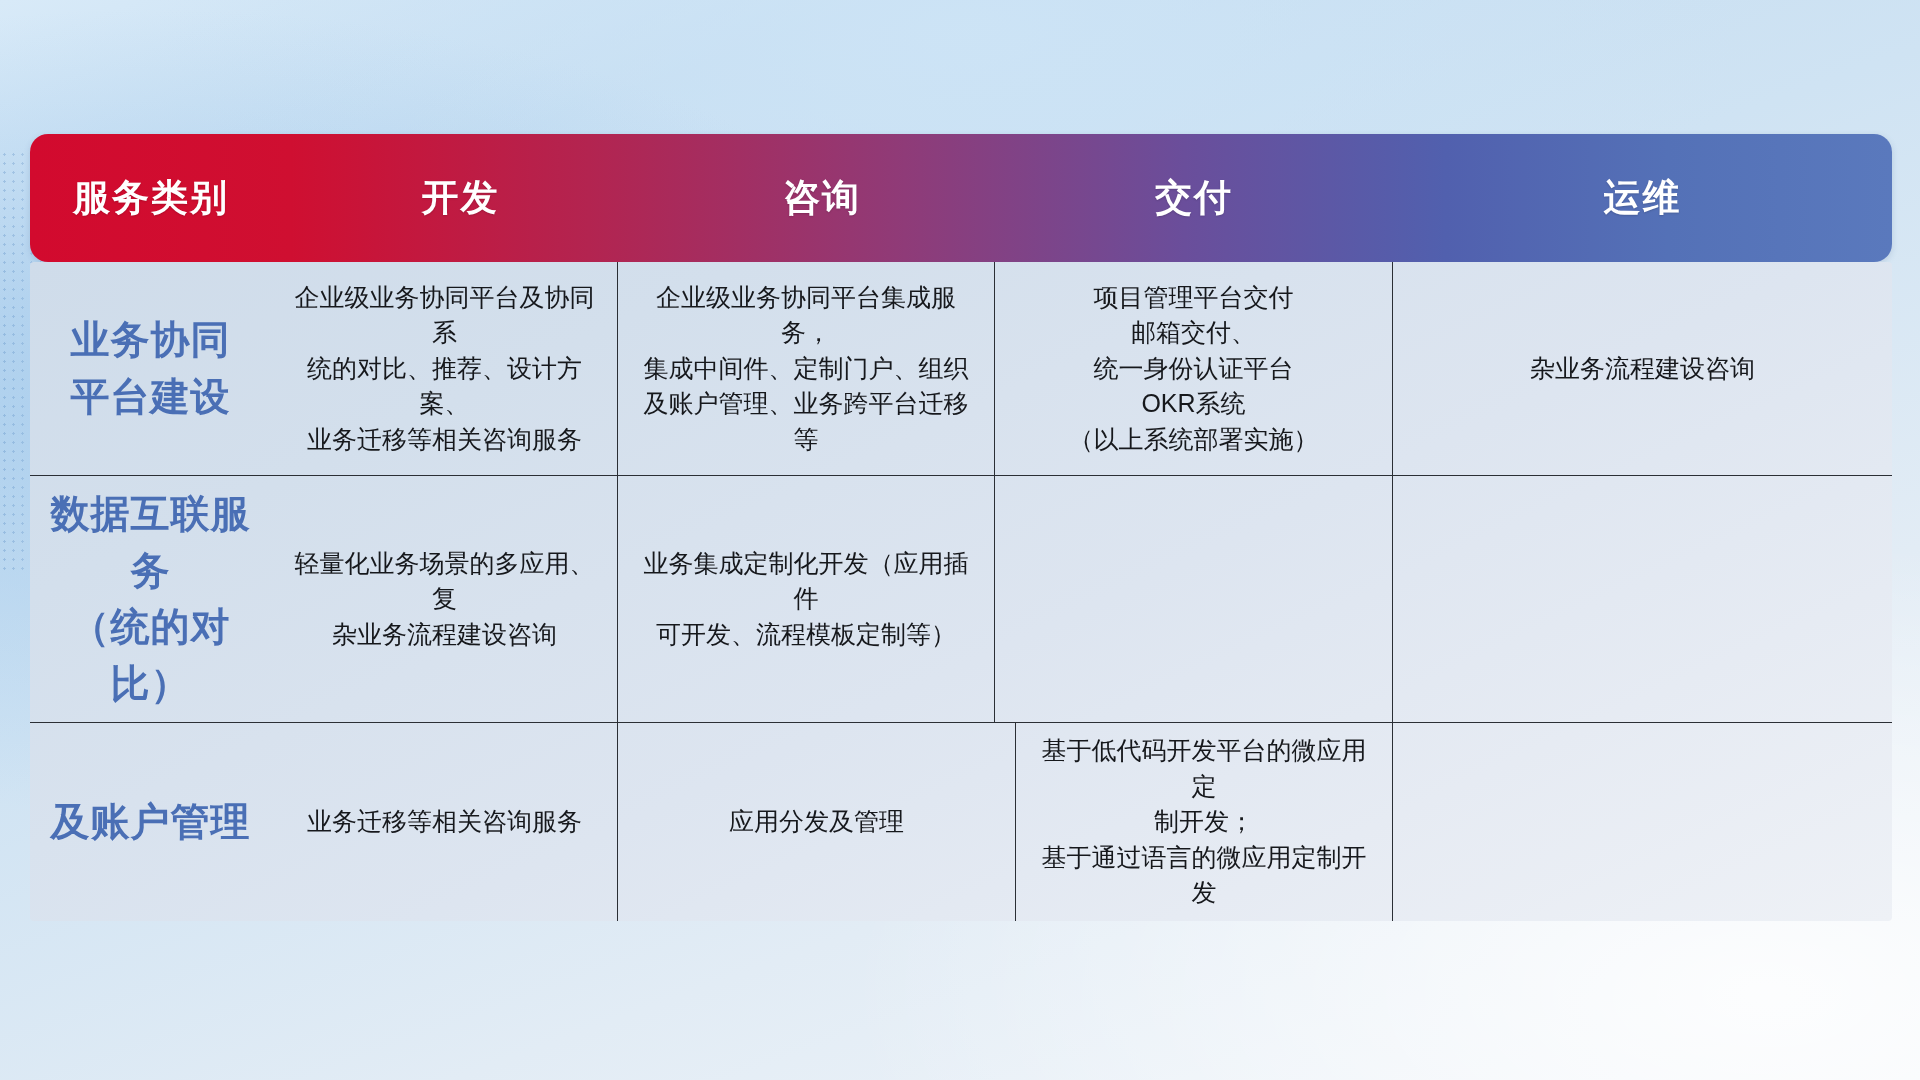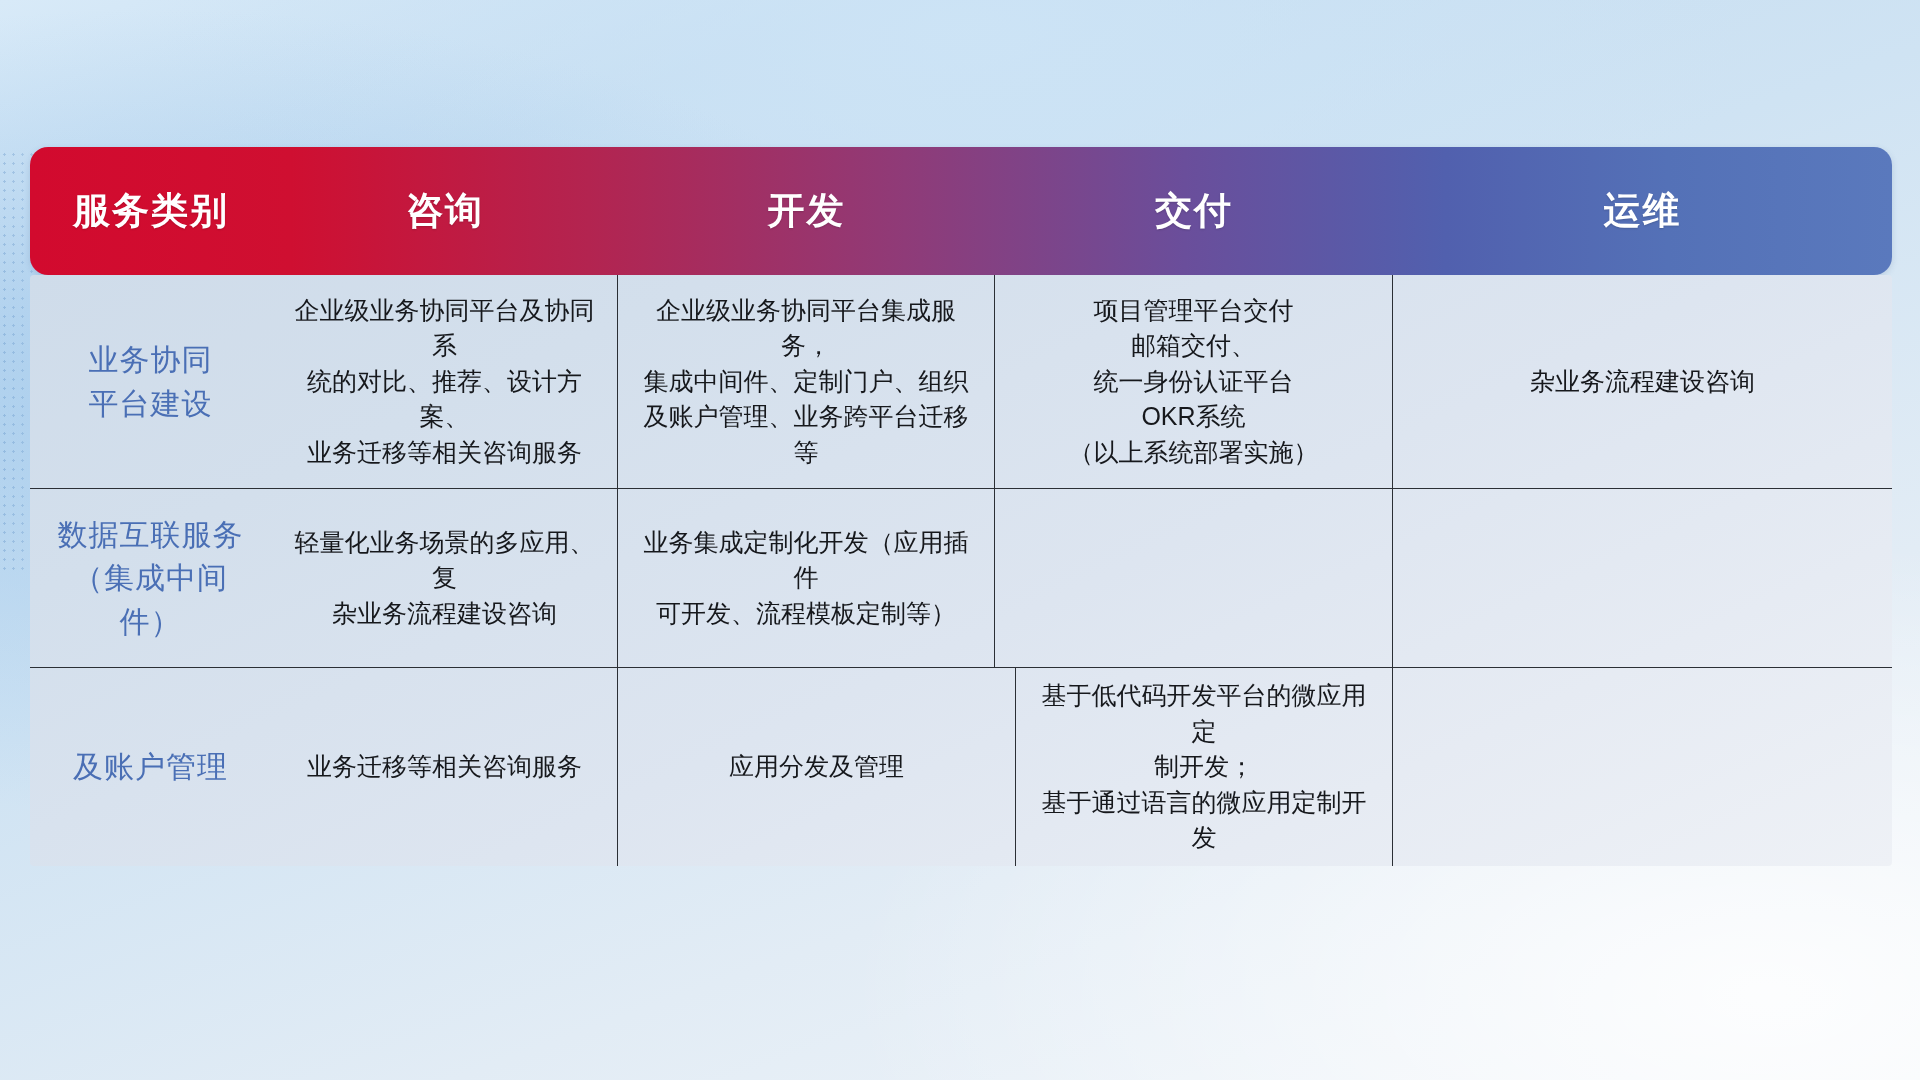--- a/index.html
+++ b/index.html
@@ -34,21 +34,20 @@
     -webkit-mask-image: linear-gradient(to right, rgba(0,0,0,0.9), rgba(0,0,0,0));
             mask-image: linear-gradient(to right, rgba(0,0,0,0.9), rgba(0,0,0,0));
     pointer-events: none;
   }
 
   .table-wrap {
     position: absolute;
     left: 30px;
     top: 134px;
     width: 1862px;
-    margin-top: 13px;
   }
 
   
   .header-row {
     display: flex;
     height: 128px;
     border-radius: 18px;
     overflow: hidden;
     background: linear-gradient(90deg,
         #d20a2e 0%,
@@ -94,22 +93,22 @@
     padding: 10px 14px;
     color: #16181c;
     font-size: 25px;
     line-height: 1.42;
     border-right: 1.5px solid #2b2f35;
     white-space: pre-line;
   }
   .cell.last { border-right: none; }
   .cell.cat {
     color: #4a6fb5;
-    font-weight: 400;
-    font-size: 30px;
+    font-weight: 700;
+    font-size: 39px;
     line-height: 1.45;
     letter-spacing: 1px;
     border-right: 1.5px solid transparent;
   }
   .cell.empty { color: transparent; }
 
   
   .c1 { width: 242px; flex: 0 0 242px; }
   .c2 { width: 346px; flex: 0 0 346px; }
   .c3 { width: 377px; flex: 0 0 377px; }
@@ -124,22 +123,22 @@
 <body>
 
 <div class="stage">
 
   <div class="dots"></div>
 
   <div class="table-wrap">
 
     <div class="header-row">
       <div class="header-cell c1">服务类别</div>
+      <div class="header-cell c3">开发</div>
       <div class="header-cell c2">咨询</div>
-      <div class="header-cell c3">开发</div>
       <div class="header-cell c4">交付</div>
       <div class="header-cell c5">运维</div>
     </div>
 
     <div class="body-rows">
 
       <div class="row r1">
         <div class="cell cat c1">业务协同
 平台建设</div>
         <div class="cell c2">企业级业务协同平台及协同系
@@ -151,21 +150,21 @@
         <div class="cell c4">项目管理平台交付
 邮箱交付、
 统一身份认证平台
 OKR系统
 （以上系统部署实施）</div>
         <div class="cell c5 last">杂业务流程建设咨询</div>
       </div>
 
       <div class="row r2">
         <div class="cell cat c1">数据互联服务
-（集成中间件）</div>
+（统的对比）</div>
         <div class="cell c2">轻量化业务场景的多应用、复
 杂业务流程建设咨询</div>
         <div class="cell c3">业务集成定制化开发（应用插件
 可开发、流程模板定制等）</div>
         <div class="cell c4 empty"></div>
         <div class="cell c5 last empty"></div>
       </div>
 
       <div class="row r3">
         <div class="cell cat c1">及账户管理</div>

